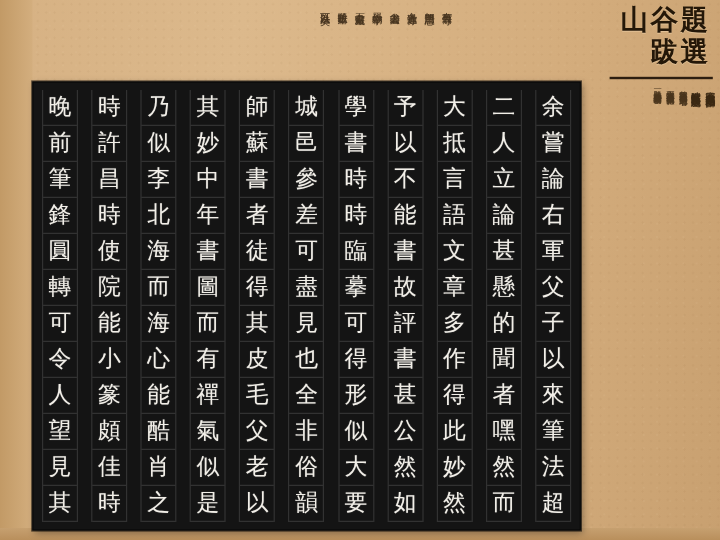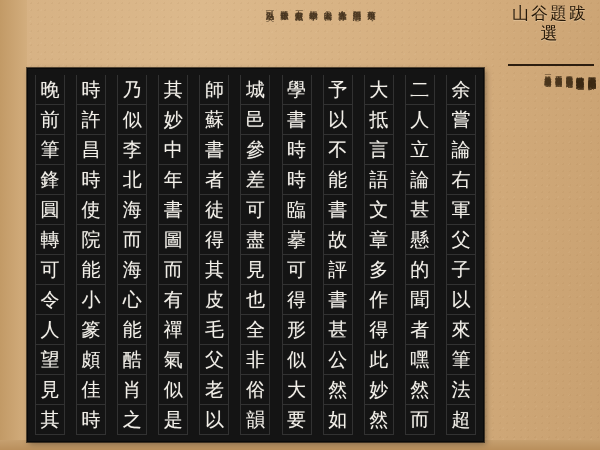--- a/index.html
+++ b/index.html
@@ -67,25 +67,25 @@
     top: 2px;
     right: 6px;
     width: 86px;
     height: 62px;
     border-bottom: 2px solid #2d1e10;
     z-index: 4;
   }
   .title-text {
     writing-mode: horizontal-tb;
     font-family: "DejaVu Serif", serif;
-    font-size: 17px;
-    font-weight: normal;
+    font-size: 23px;
+    font-weight: bold;
     letter-spacing: 2px;
     color: #241708;
-    text-align: center;
+    text-align: right;
     line-height: 1.18;
     padding-right: 2px;
     padding-top: 1px;
     text-shadow: 0 1px 0 rgba(255,235,200,.35);
   }
 
   
   .right-annotations {
     position: absolute;
     top: 70px;

